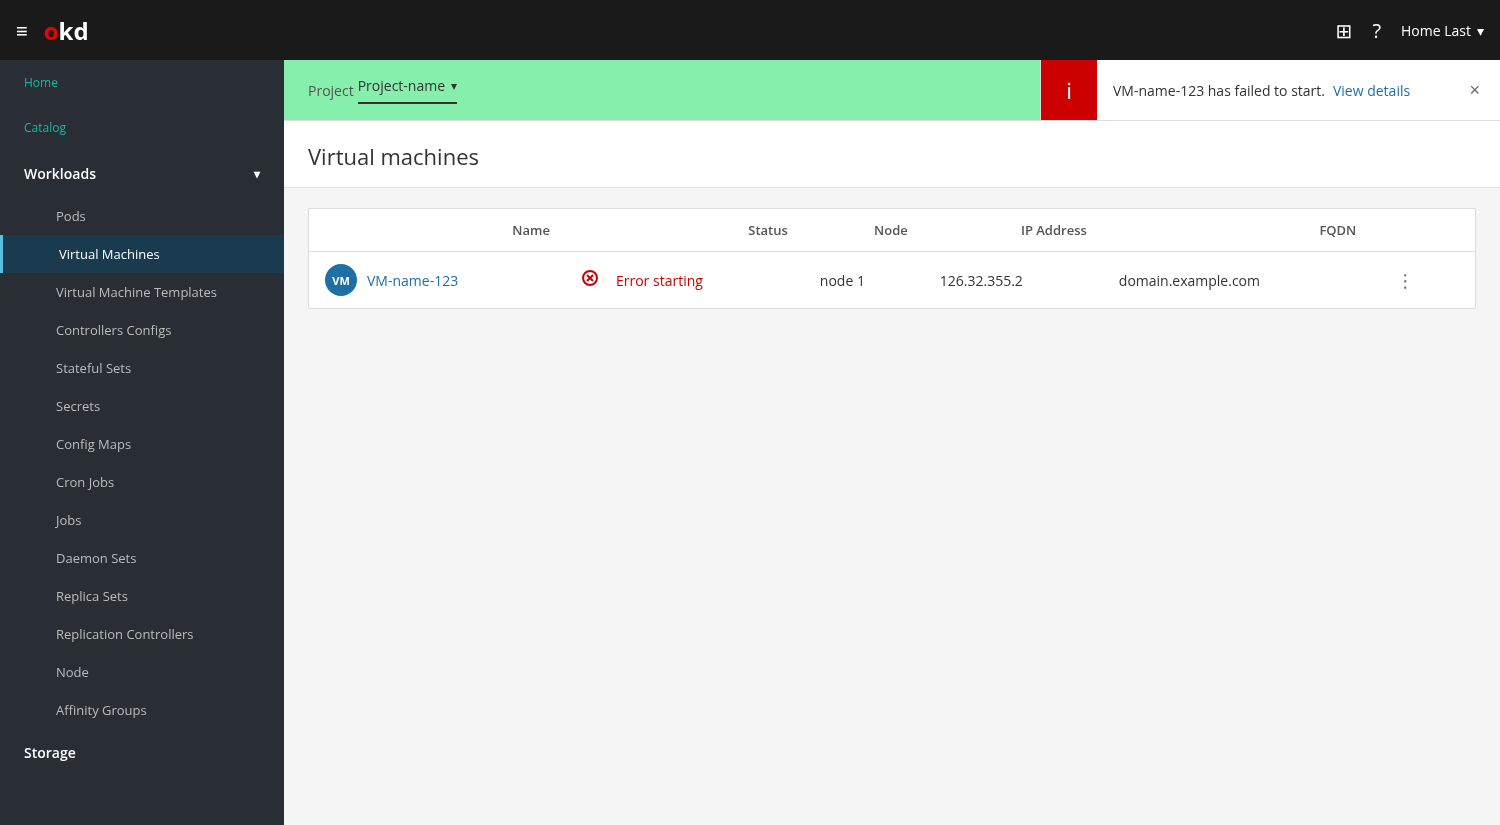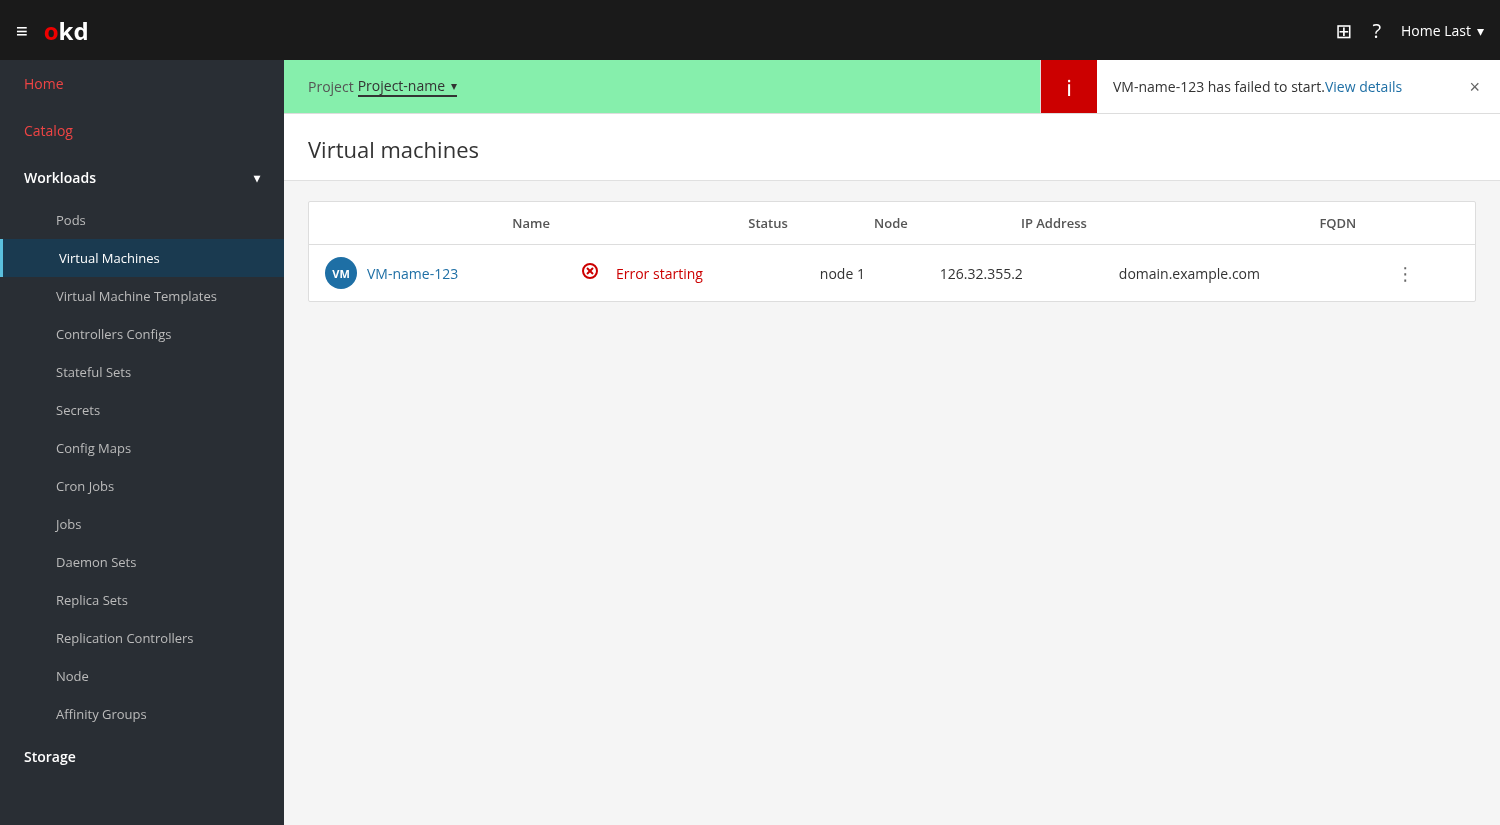--- a/index.html
+++ b/index.html
@@ -70,22 +70,22 @@
       background: #292e34;
       color: #ccc;
       flex-shrink: 0;
       overflow-y: auto;
       display: flex;
       flex-direction: column;
     }
     .sidebar-item {
       padding: 14px 24px;
       cursor: pointer;
-      font-size: 14px;
-      color: #ef4444;
+      font-size: 12px;
+      color: #14b8a6;
       display: flex;
       align-items: center;
       justify-content: space-between;
     }
     .sidebar-item.section-header {
       color: #fff;
       font-size: 14px;
       font-weight: 600;
       background: transparent;
     }
@@ -130,21 +130,21 @@
       justify-content: center;
       color: #fff;
       font-size: 22px;
       flex-shrink: 0;
     }
     .notification-content-area {
       display: flex;
       align-items: center;
       padding: 12px 16px;
       flex: 1;
-      gap: 0;
+      gap: 8px;
     }
     .notification-message {
       font-size: 14px;
       color: #333;
     }
     .notification-link {
       color: #1e6fa5;
       cursor: pointer;
       text-decoration: none;
       font-size: 14px;
@@ -175,21 +175,21 @@
     .project-label {
       font-size: 14px;
       color: #555;
     }
     .project-select {
       display: flex;
       align-items: center;
       gap: 6px;
       cursor: pointer;
       border-bottom: 2px solid #333;
-      padding-bottom: 0;
+      padding-bottom: 7px;
     }
     .project-select-text {
       font-size: 14px;
       color: #333;
     }
     .project-select-chevron {
       font-size: 12px;
       color: #333;
     }
 

